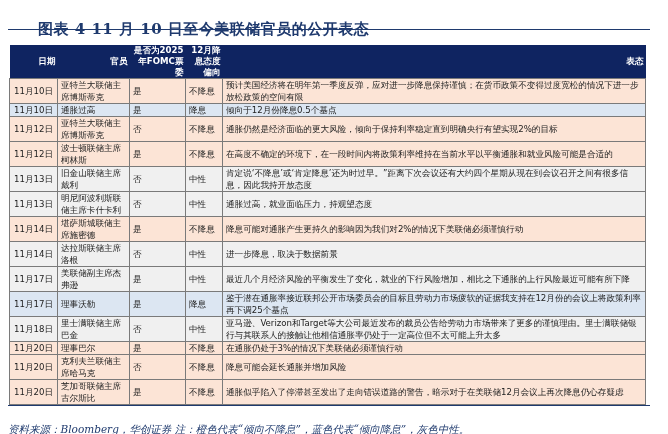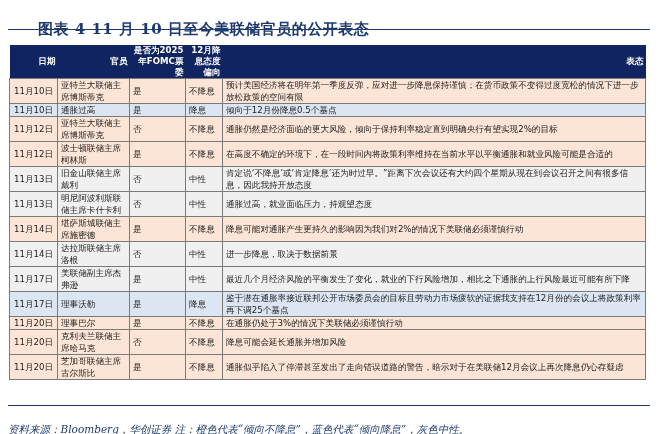--- a/index.html
+++ b/index.html
@@ -113,20 +113,27 @@
           <td>中性</td>
           <td>最近几个月经济风险的平衡发生了变化，就业的下行风险增加，相比之下通胀的上行风险最近可能有所下降</td>
         </tr>
         <tr class="blue h2">
           <td class="date">11月17日</td>
           <td>理事沃勒</td>
           <td>是</td>
           <td>降息</td>
           <td>鉴于潜在通胀率接近联邦公开市场委员会的目标且劳动力市场疲软的证据我支持在12月份的会议上将政策利率再下调25个基点</td>
         </tr>
+        <tr class="gray h2">
+          <td class="date">11月18日</td>
+          <td>里士满联储主席巴金</td>
+          <td>否</td>
+          <td>中性</td>
+          <td>亚马逊、Verizon和Target等大公司最近发布的裁员公告给劳动力市场带来了更多的谨慎理由。里士满联储银行与其联系人的接触让他相信通胀率仍处于一定高位但不太可能上升太多</td>
+        </tr>
         <tr class="orange h1">
           <td class="date">11月20日</td>
           <td>理事巴尔</td>
           <td>是</td>
           <td>不降息</td>
           <td>在通胀仍处于3%的情况下美联储必须谨慎行动</td>
         </tr>
         <tr class="orange h2">
           <td class="date">11月20日</td>
           <td>克利夫兰联储主席哈马克</td>

